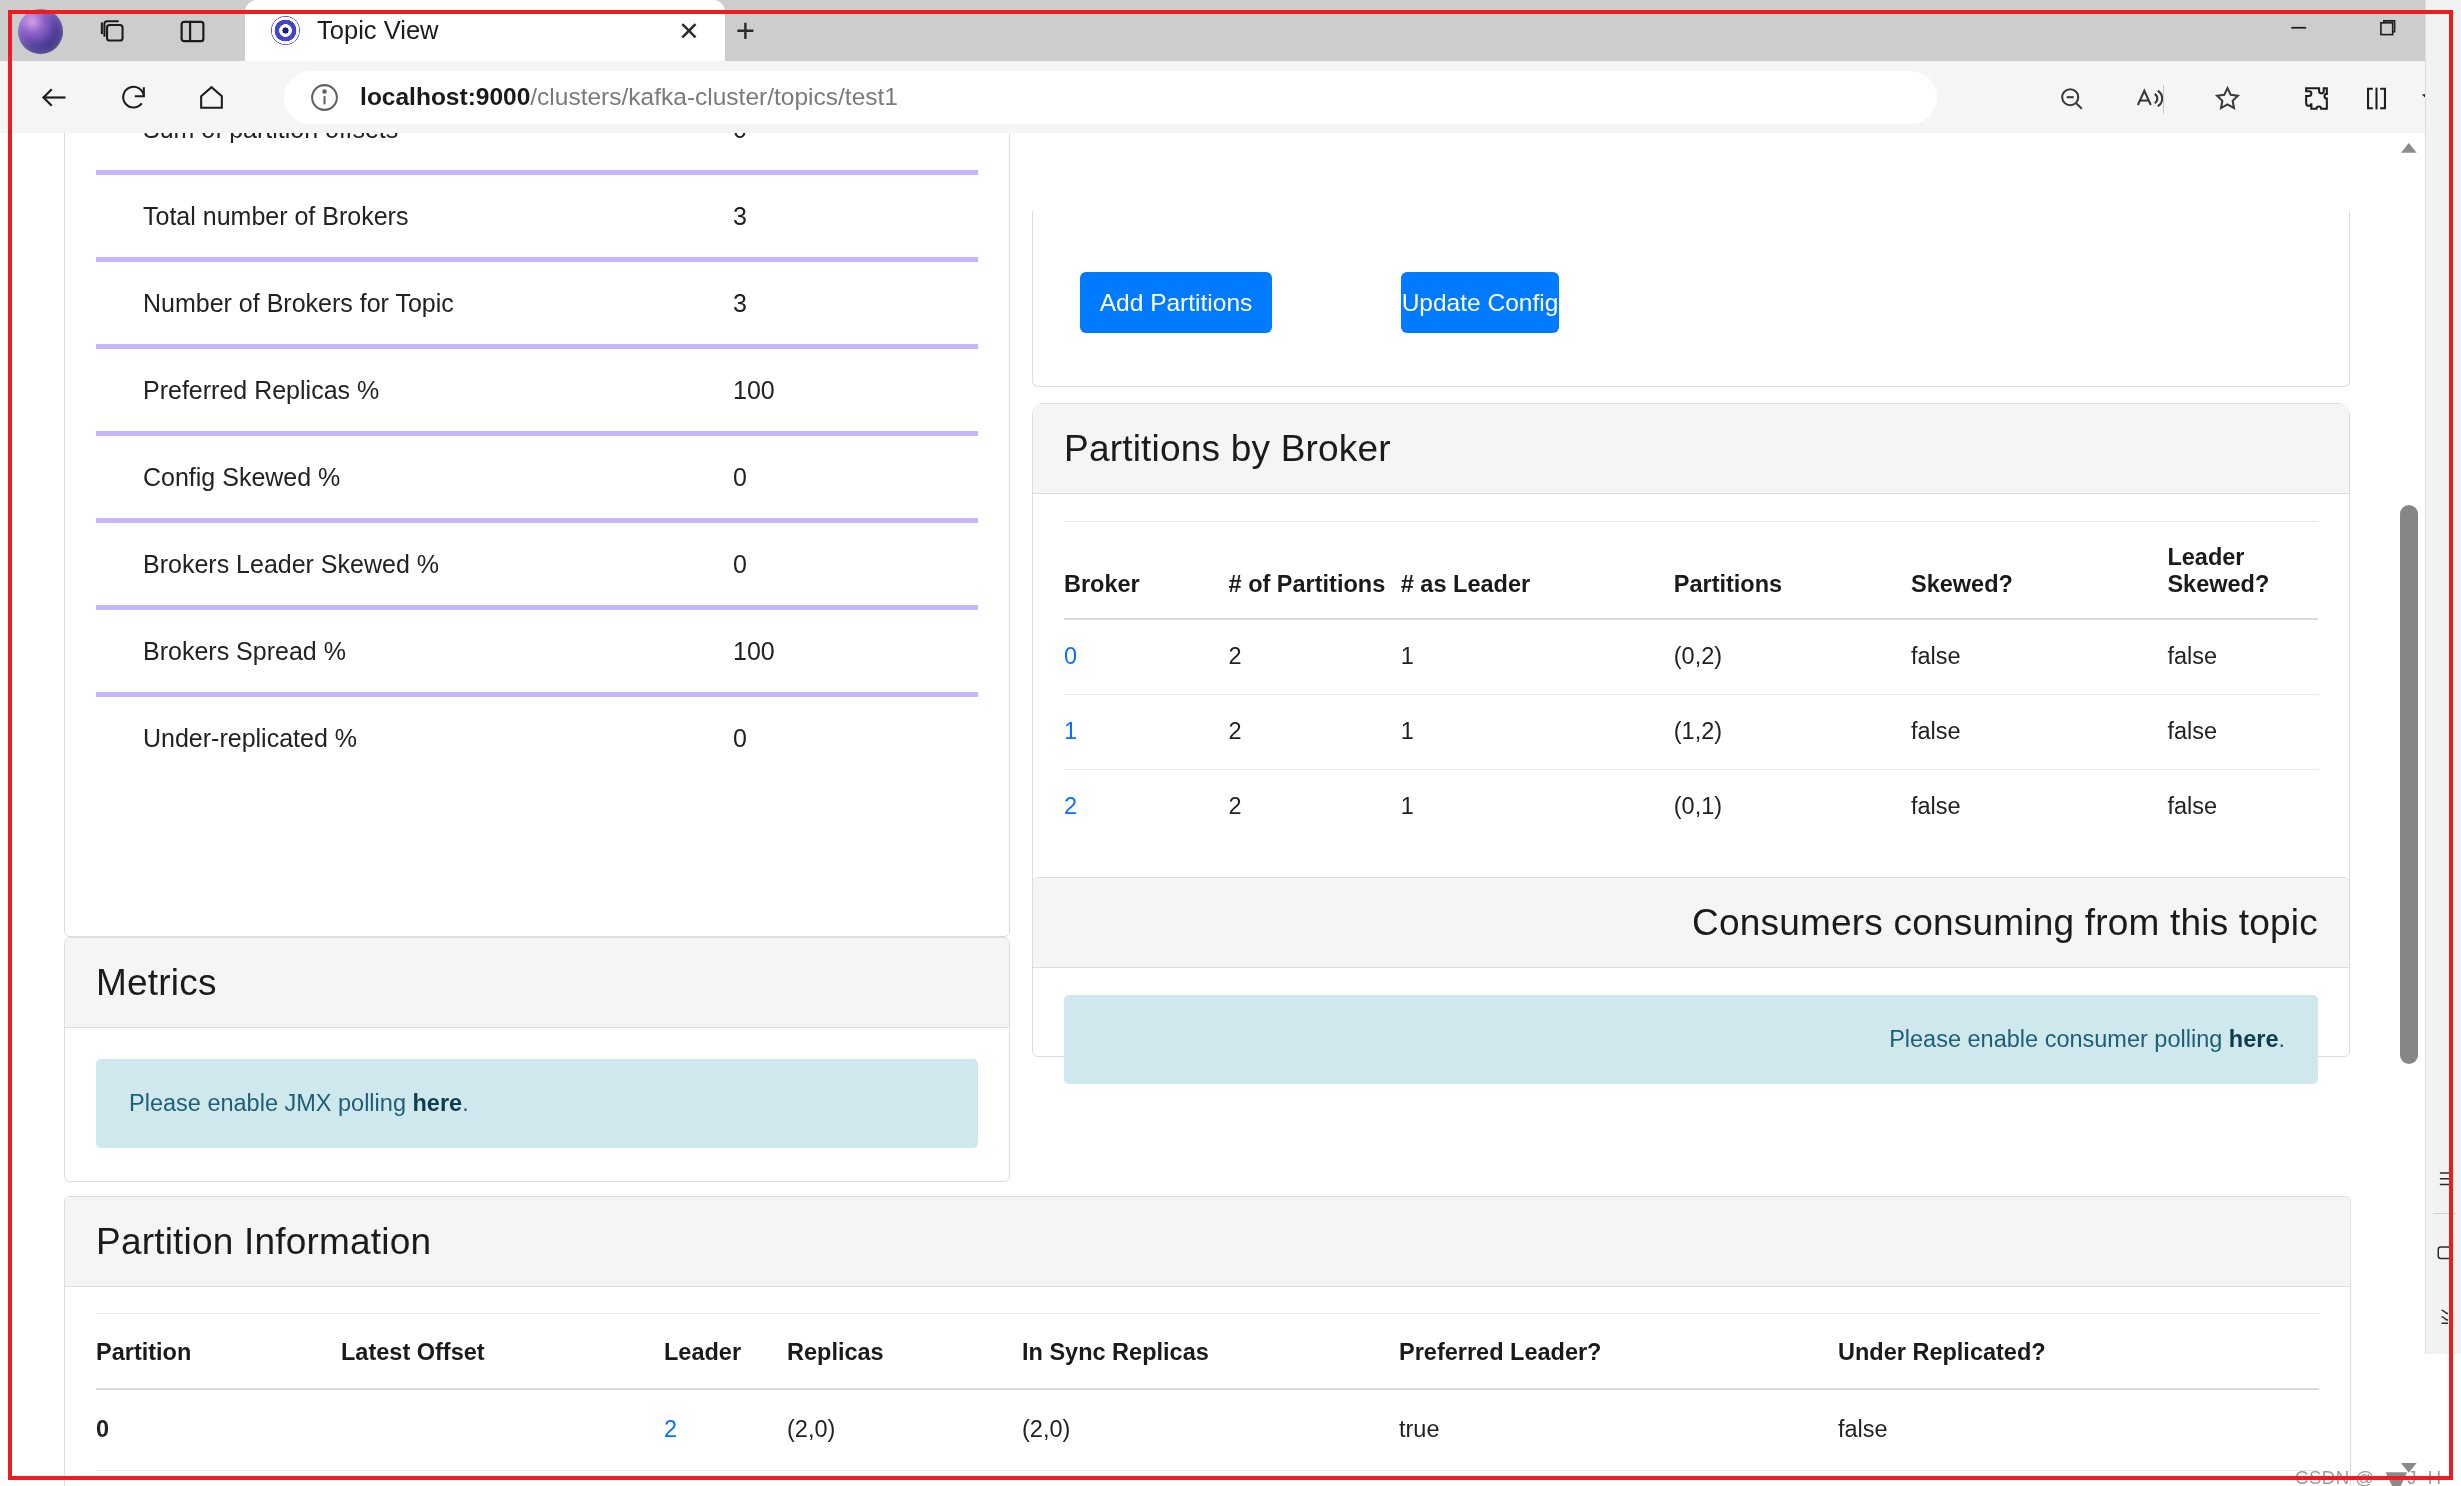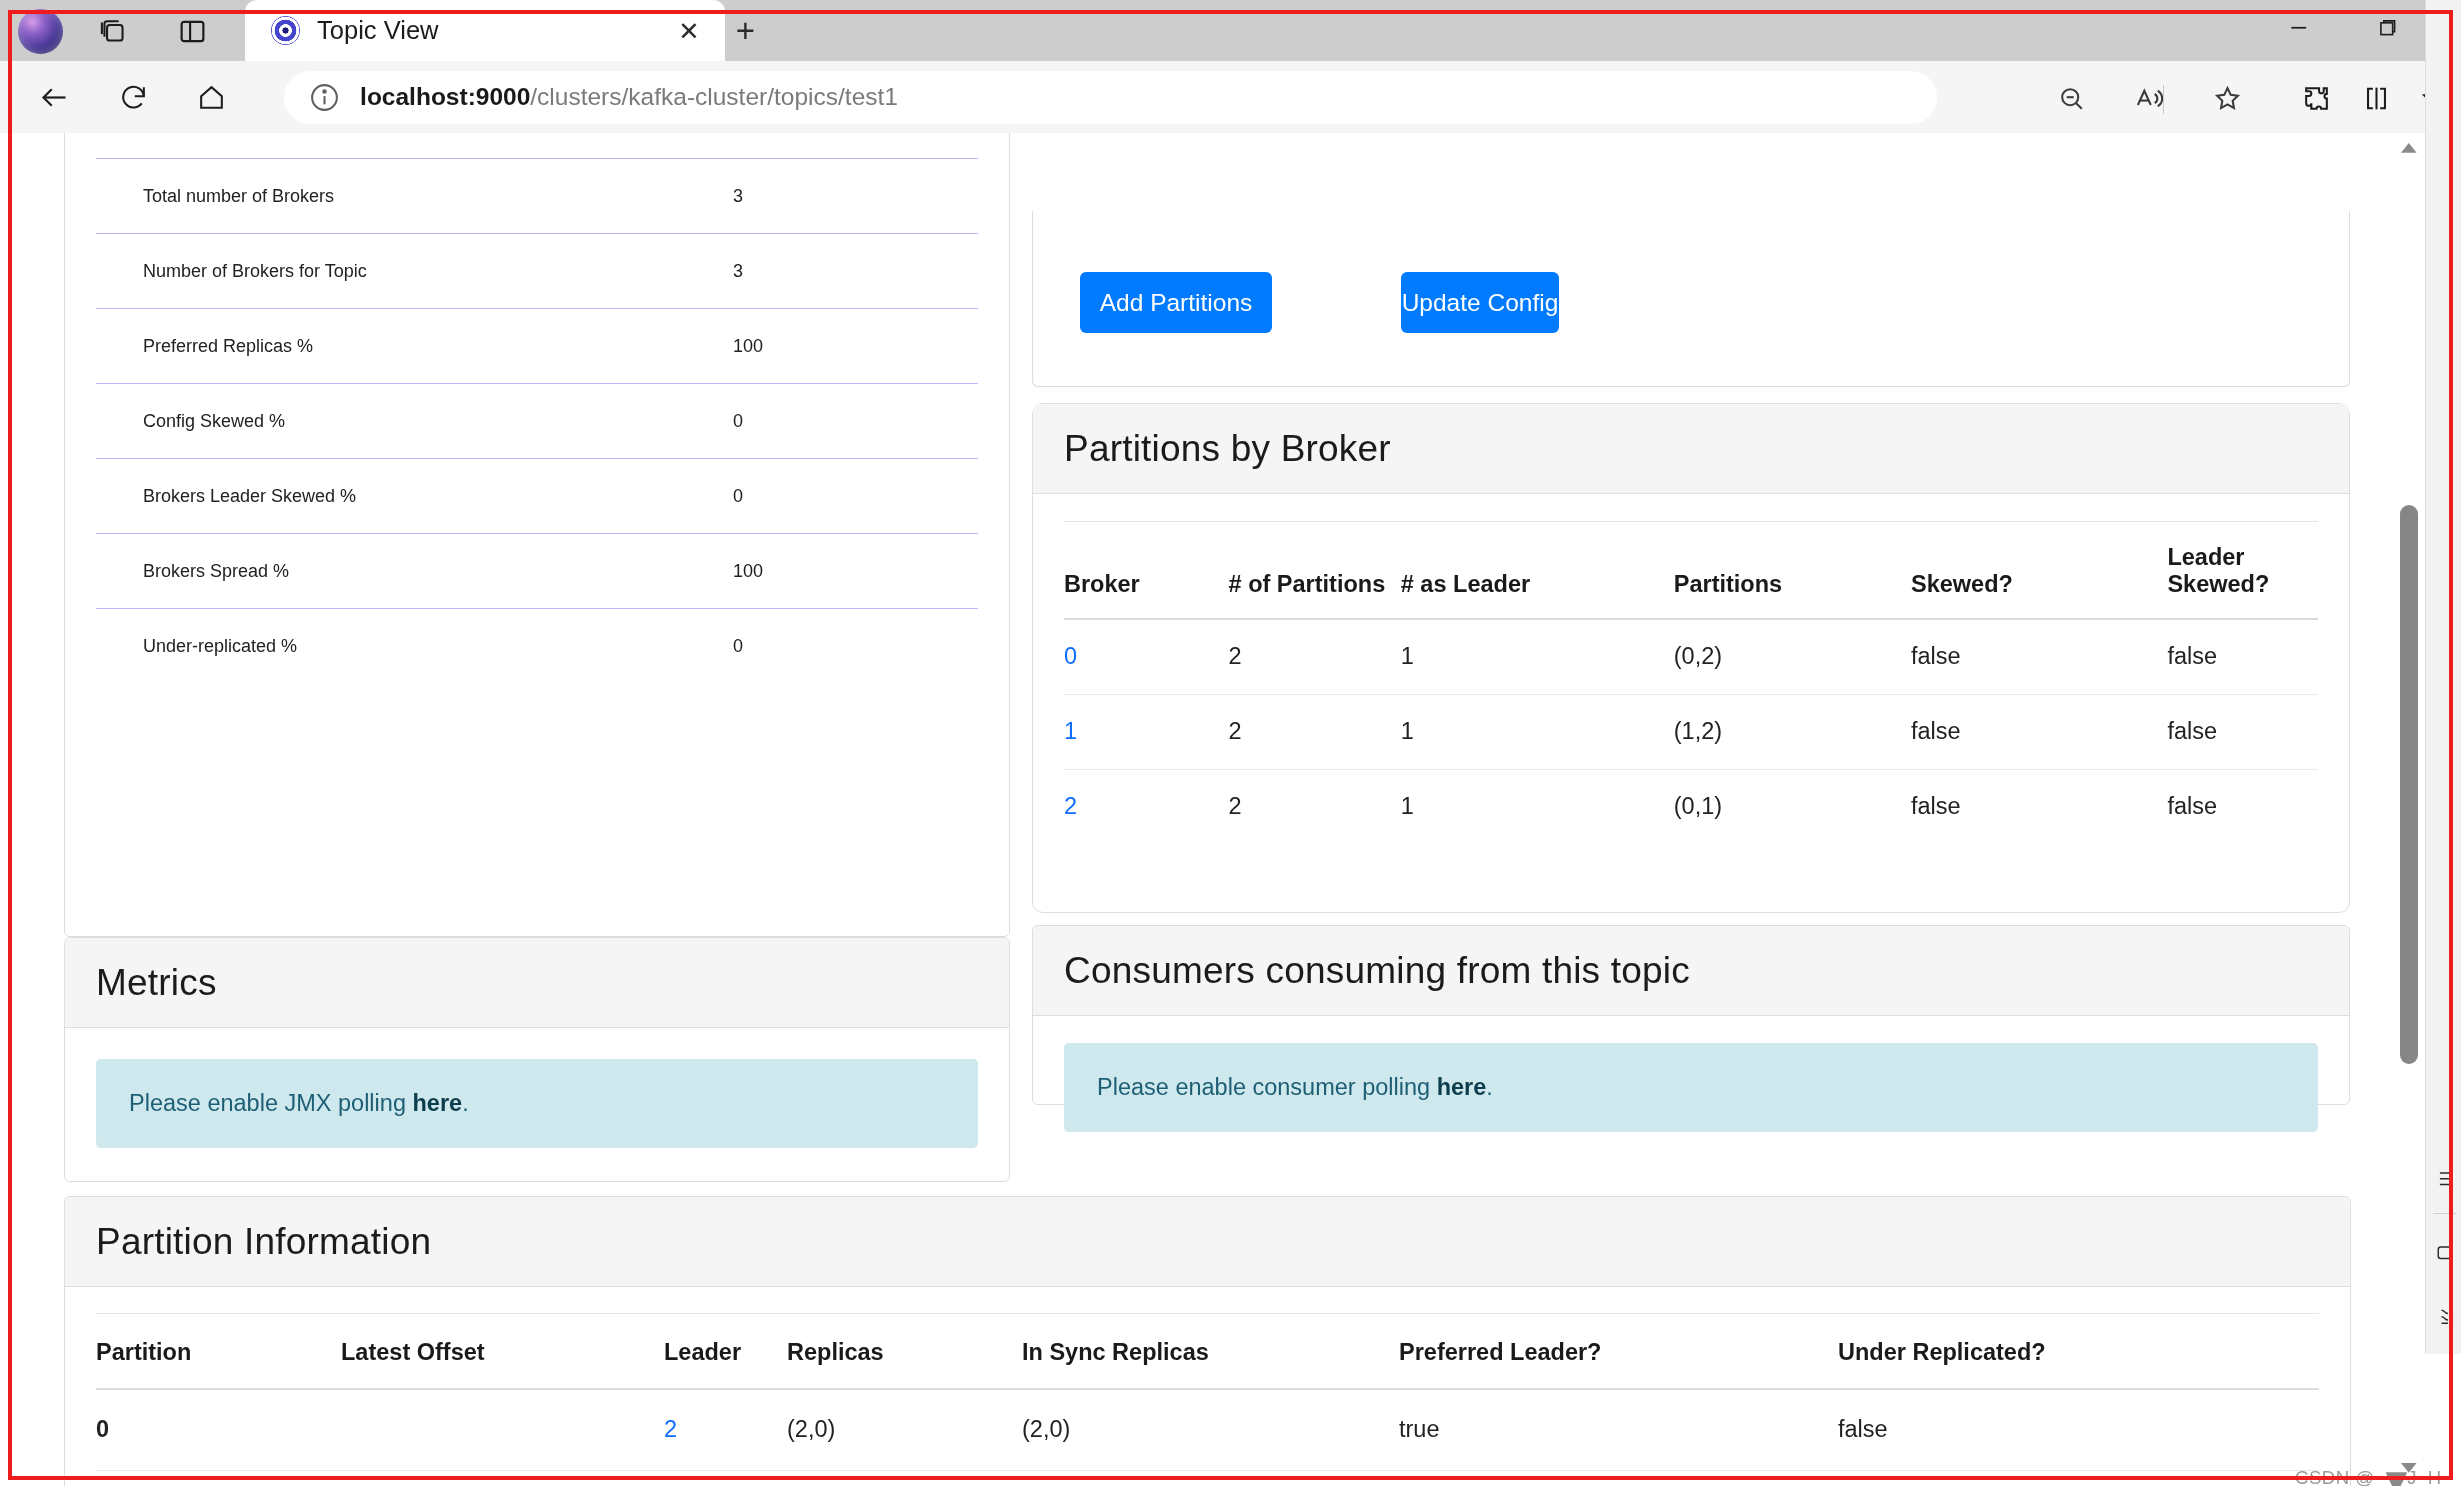--- a/index.html
+++ b/index.html
@@ -148,29 +148,29 @@
     background: #f5f5f5; border-bottom: 1px solid #dddddd;
     border-radius: 5.9px 5.9px 0 0; padding: 23.5px 31px;
   }
   .card-head h3 { font-size: 37px; font-weight: 400; color: #1b1b1b; letter-spacing: 0.2px; }
   .card-body { padding: 27.4px 31px; }
 
   
   #sum-card { left: 64px; top: -51px; width: 946px; height: 855px; }
   #sum-card .tbl { width: 100%; border-collapse: collapse; }
   #sum-card .tbl td {
-    font-size: 18px; color: #222222; padding: 26.5px 0 26.5px 0;
-    border-top: 1px solid #c4b5fd;
+    font-size: 25px; color: #222222; padding: 26.5px 0 26.5px 0;
+    border-top: 5px solid #c4b5fd;
   }
   #sum-card .tbl td.k { padding-left: 47px; }
   #sum-card .tbl td.v { width: 245px; text-align: left; }
 
   
   #metrics-card { left: 64px; top: 804px; width: 946px; height: 245px; }
-  #consumers-card { left: 1032px; top: 792px; width: 1318px; height: 180px; }
+  #consumers-card { left: 1032px; top: 744px; width: 1318px; height: 180px; text-align: right; }
 
   .alert {
     background: #cfe8ee; color: #1d5f74; border-radius: 4.9px;
     font-size: 23.5px; padding: 31px 33px;
   }
   .alert b { color: #0c3d4d; font-weight: 700; }
 
   
   #actions-card {
     left: 1032px; top: 78px; width: 1318px; height: 176px;

